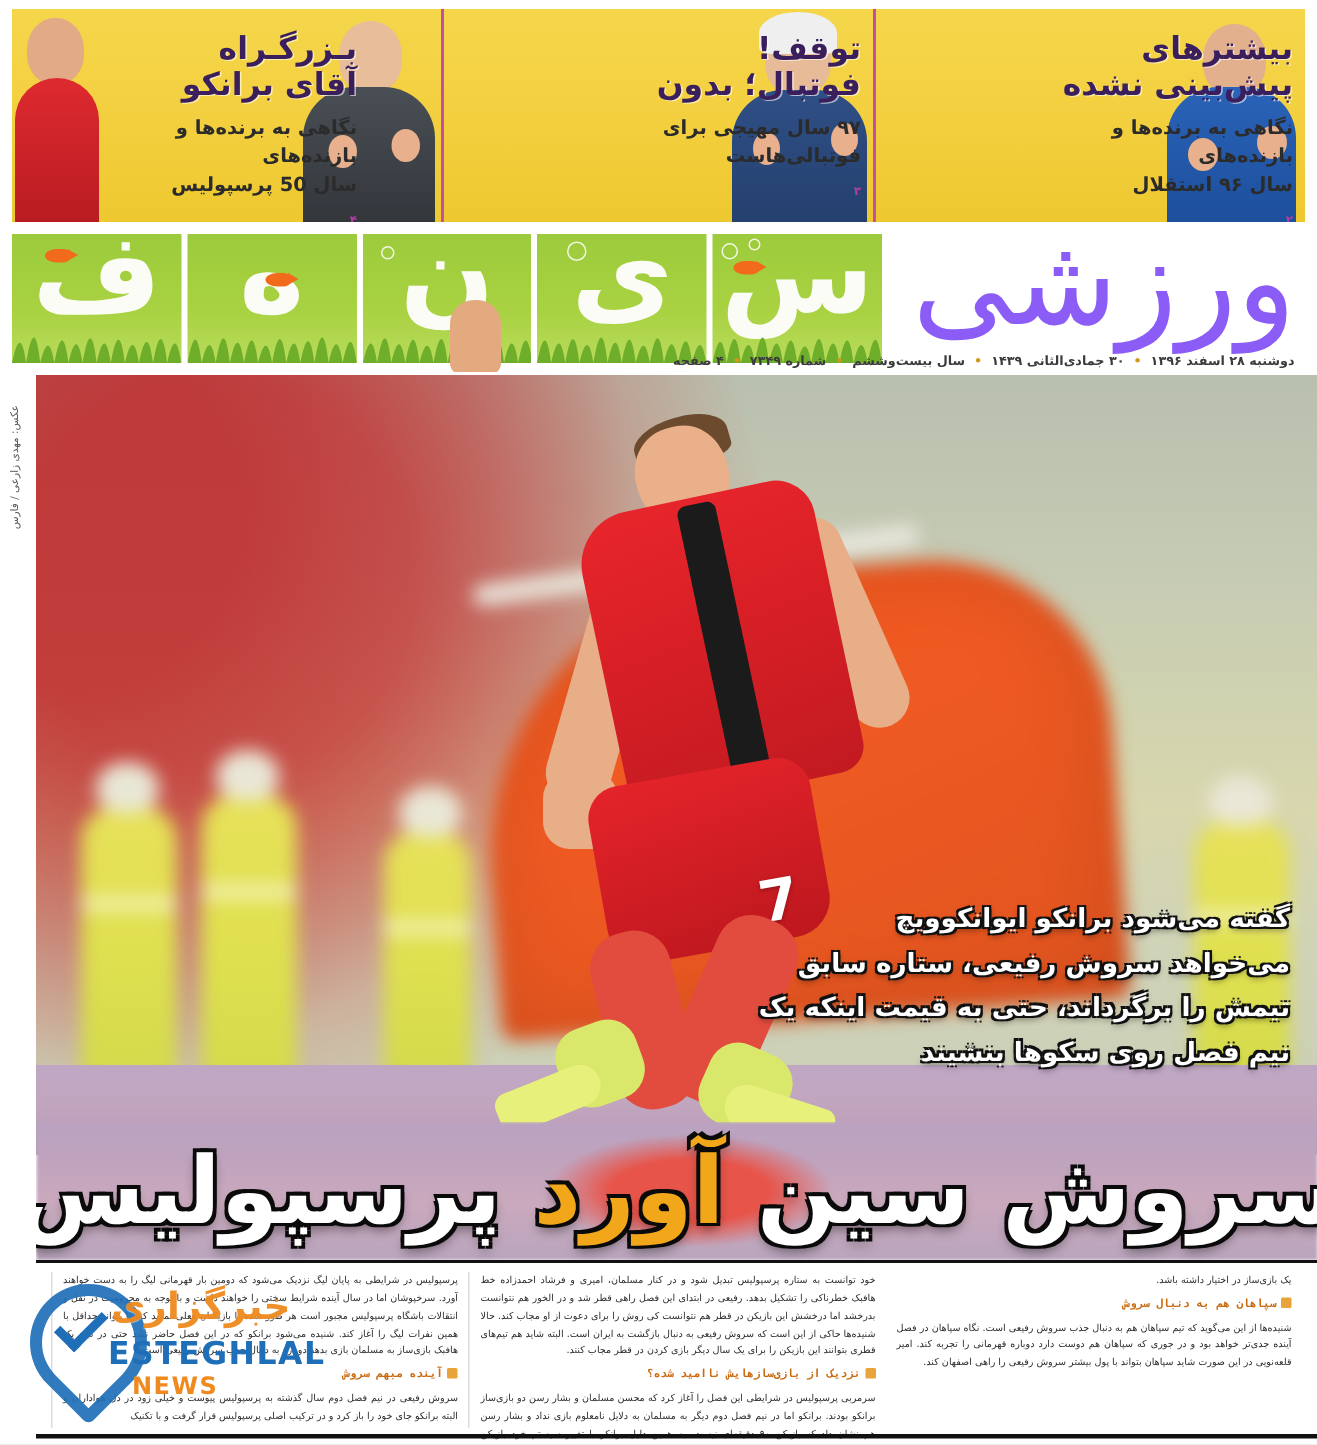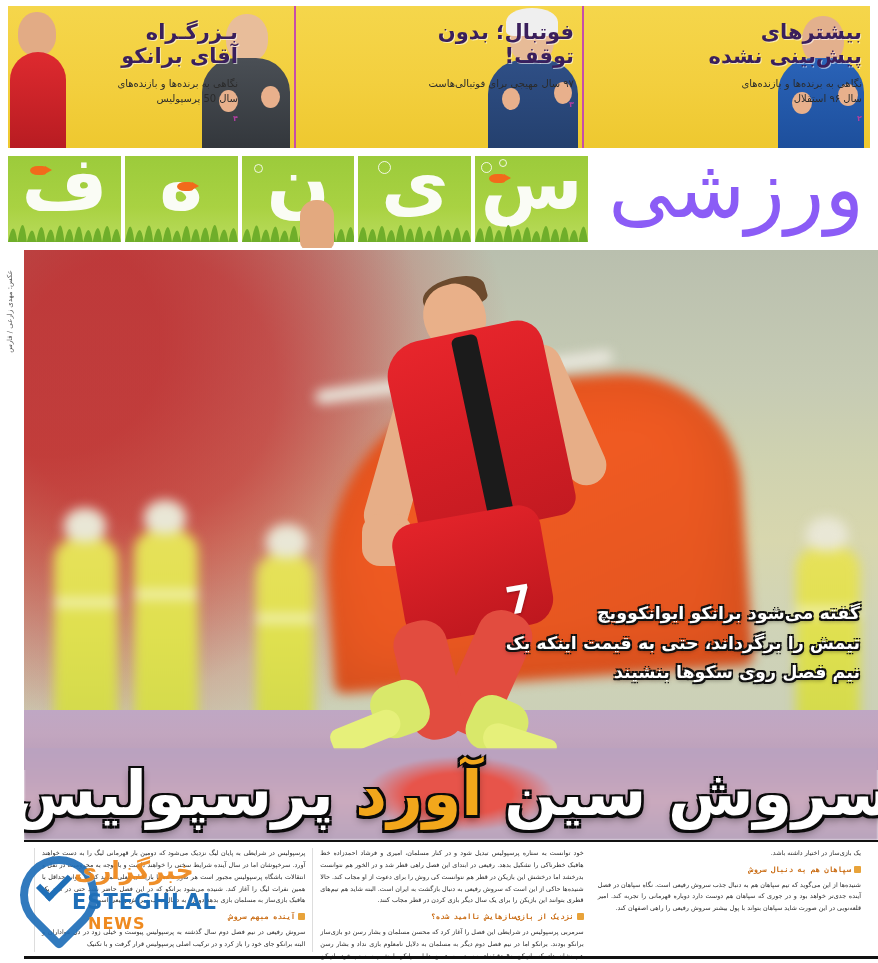--- a/index.html
+++ b/index.html
@@ -31,21 +31,21 @@
     position:absolute;right:8px;top:14px;
     width:62%;text-align:right;direction:rtl;
     z-index:4;
   }
   .promo-title{
     font-size:21px;font-weight:bold;color:#3a1f5c;
     line-height:1.15;letter-spacing:-0.5px;
     text-shadow:1px 1px 0 rgba(255,255,255,.6);
   }
   .promo-sub{
-    margin-top:9px;font-size:10px;font-weight:normal;color:#2b2b2b;
+    margin-top:9px;font-size:13px;font-weight:bold;color:#2b2b2b;
     line-height:1.45;
   }
   .promo-num{
     display:inline-block;margin-top:4px;font-size:8px;color:#b03fa0;
     font-weight:bold;letter-spacing:1px;
   }
   
   .promo-photo{
     position:absolute;bottom:0;z-index:2;overflow:hidden;
   }
@@ -268,22 +268,22 @@
 
     <div class="promo-cell">
       <div class="promo-photo" style="right:2px;width:96px;height:142px;">
         <div class="ph-head" style="right:26px;top:8px;width:44px;height:50px;background:#e7bb97;"></div>
         <div class="ph-hair" style="position:absolute;right:22px;top:2px;width:52px;height:28px;background:#efefef;border-radius:50% 50% 16% 16%;"></div>
         <div class="ph-body" style="right:2px;top:54px;width:90px;height:88px;background:linear-gradient(180deg,#2f4f86,#24406e);"></div>
         <div class="ph-hand" style="right:8px;top:76px;width:18px;height:22px;"></div>
         <div class="ph-hand" style="right:60px;top:82px;width:18px;height:22px;"></div>
       </div>
       <div class="promo-txt">
+        <div class="promo-title">توقف!</div>
         <div class="promo-title">فوتبال؛ بدون</div>
-        <div class="promo-title">توقف!</div>
         <div class="promo-sub">۹۷ سال مهیجی برای فوتبالی‌هاست</div>
         <div class="promo-sub" style="margin-top:0"></div>
         <div class="promo-num">۳</div>
       </div>
     </div>
 
     <div class="promo-cell">
       <div class="promo-photo" style="right:2px;width:92px;height:142px;">
         <div class="ph-head" style="right:24px;top:8px;width:42px;height:48px;background:#e8bd9a;"></div>
         <div class="ph-body" style="right:2px;top:52px;width:88px;height:90px;background:linear-gradient(180deg,#4a4f55,#33373c);"></div>
@@ -342,20 +342,23 @@
         <div class="np-letter">ف</div>
         <svg class="grass" viewBox="0 0 120 40" preserveAspectRatio="none">
           <path d="M0,40 Q6,13 10,40 Q16,6 20,40 Q26,17 30,40 Q36,10 40,40 Q46,15 50,40 Q56,7 60,40 Q66,14 70,40 Q76,9 80,40 Q86,16 90,40 Q96,12 100,40 Q106,8 110,40 Q116,14 120,40 Z" fill="#6fae2a"></path>
         </svg>
         <div class="fish" style="left:22px;top:10px"></div>
       </div>
     </div>
 
     <div class="fist"></div>
 
+    <div class="dateline">
+      <span>دوشنبه ۲۸ اسفند ۱۳۹۶</span><span class="dot">•</span><span>۳۰ جمادی‌الثانی ۱۴۳۹</span><span class="dot">•</span><span>سال بیست‌وششم</span><span class="dot">•</span><span>شماره ۷۳۴۹</span><span class="dot">•</span><span>۴ صفحه</span>
+    </div>
   </div>
 
   <div class="hero">
     <div class="hero-bg"></div>
     <div class="crowd-blur">
       <div class="steward" style="left:30px;">
           <div class="cap"></div>
           <div class="band"></div>
         </div>
       <div class="steward" style="left:110px;bottom:10px;height:230px;">
@@ -388,20 +391,21 @@
       <div class="pl-legA"></div>
       <div class="pl-legB"></div>
       <div class="pl-sockA"></div>
       <div class="pl-sockB"></div>
       <div class="pl-bootA"></div>
       <div class="pl-bootB"></div>
     </div>
 
     <div class="deck">
       <p>گفته می‌شود برانکو ایوانکوویچ</p>
+      <p>می‌خواهد سروش رفیعی، ستاره سابق</p>
       <p>تیمش را برگرداند، حتی به قیمت اینکه یک</p>
       <p>نیم فصل روی سکوها بنشیند</p>
     </div>
   </div>
 
   <div class="photo-credit">عکس: مهدی زارعی / فارس</div>
 
   <div class="headline-band">
     <div class="hl-bg"></div>
     <div class="hl-text">

